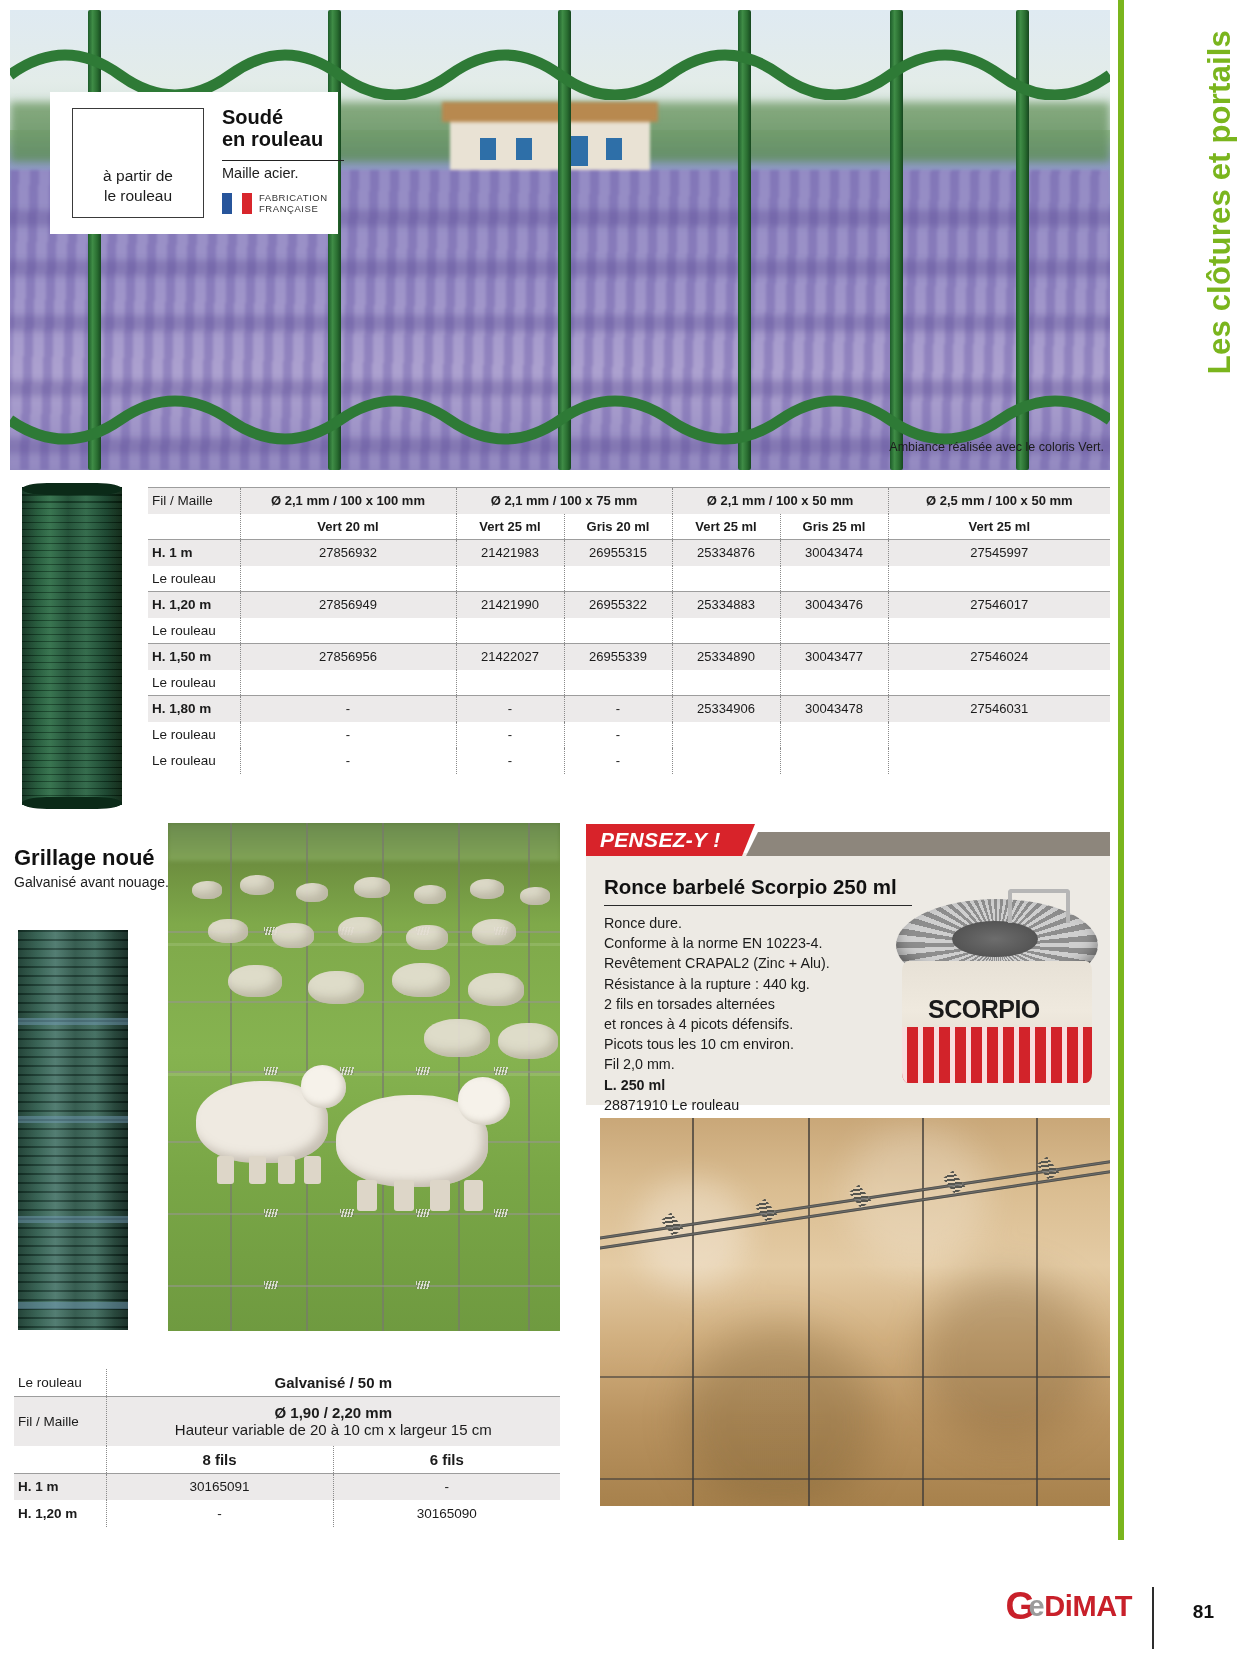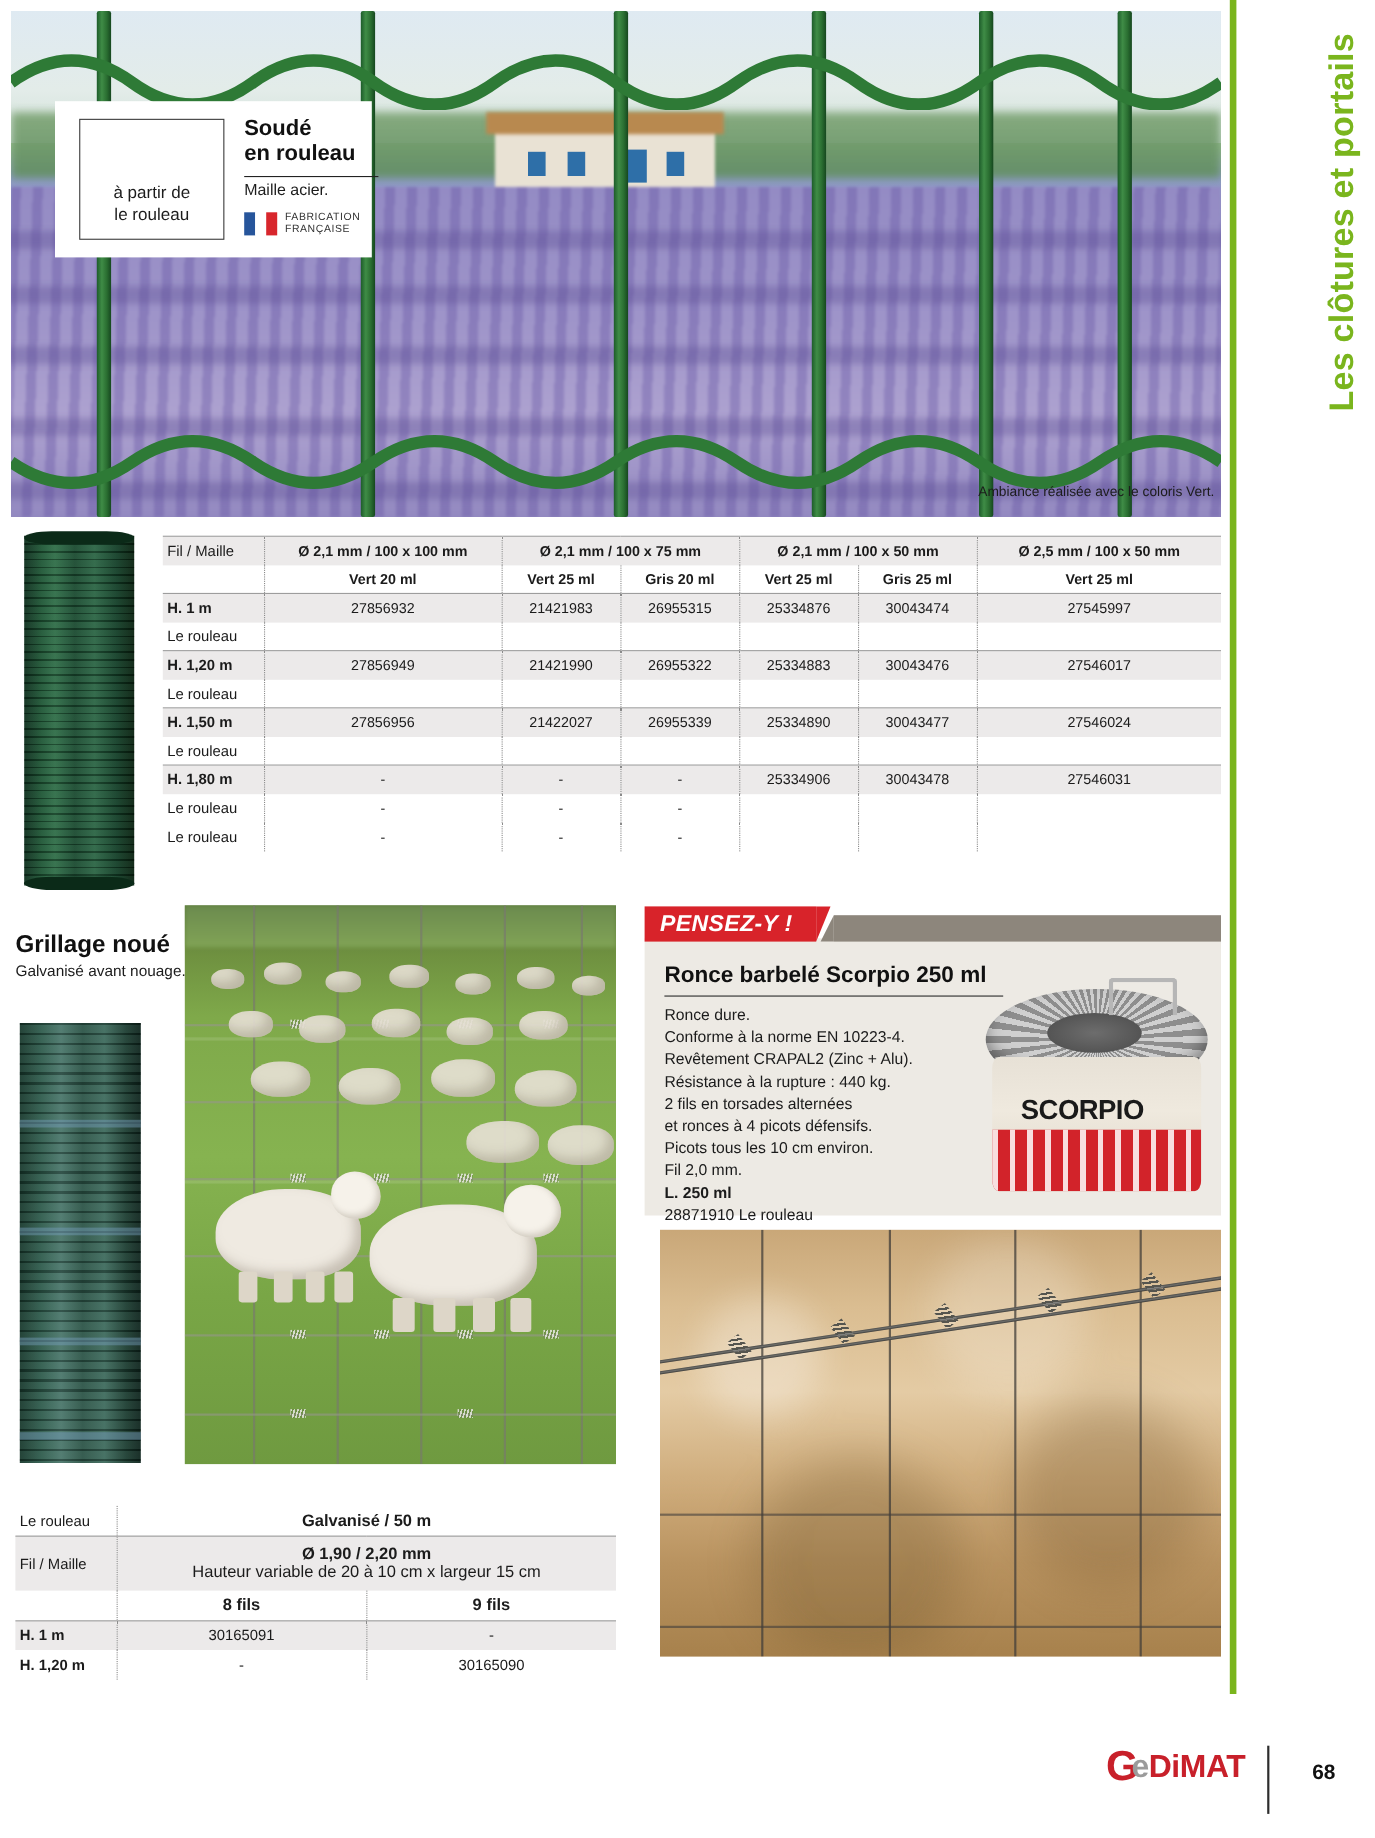--- a/index.html
+++ b/index.html
@@ -741,21 +741,21 @@
         <tr class="band tborder-top">
           <td class="lbl">Fil / Maille</td>
           <td class="vdot" colspan="2" style="height:50px">
             <div style="font-size:15px;font-weight:bold">Ø 1,90 / 2,20 mm</div>
             <div style="font-size:15px;font-weight:normal">Hauteur variable de 20 à 10 cm x largeur 15 cm</div>
           </td>
         </tr>
         <tr>
           <td></td>
           <td class="vdot" style="font-weight:bold;font-size:15px">8 fils</td>
-          <td class="vdot" style="font-weight:bold;font-size:15px">9 fils</td>
+          <td class="vdot" style="font-weight:bold;font-size:15px">6 fils</td>
         </tr>
         <tr class="band tborder-top">
           <td class="lbl b">H. 1 m</td>
           <td class="vdot">30165091</td>
           <td class="vdot">-</td>
         </tr>
         <tr>
           <td class="lbl b">H. 1,20 m</td>
           <td class="vdot">-</td>
           <td class="vdot">30165090</td>
@@ -764,16 +764,16 @@
     </table>
   </div>
 
   <div id="footer">
     <div id="gedimat">
       <span class="g">G</span>
         <span class="grey-e">e</span>
         <span class="rest">DiMAT</span>
     </div>
     <div id="page-divider"></div>
-    <div id="page-num">68</div>
+    <div id="page-num">81</div>
   </div>
 
 </div>
 
 </body></html>

